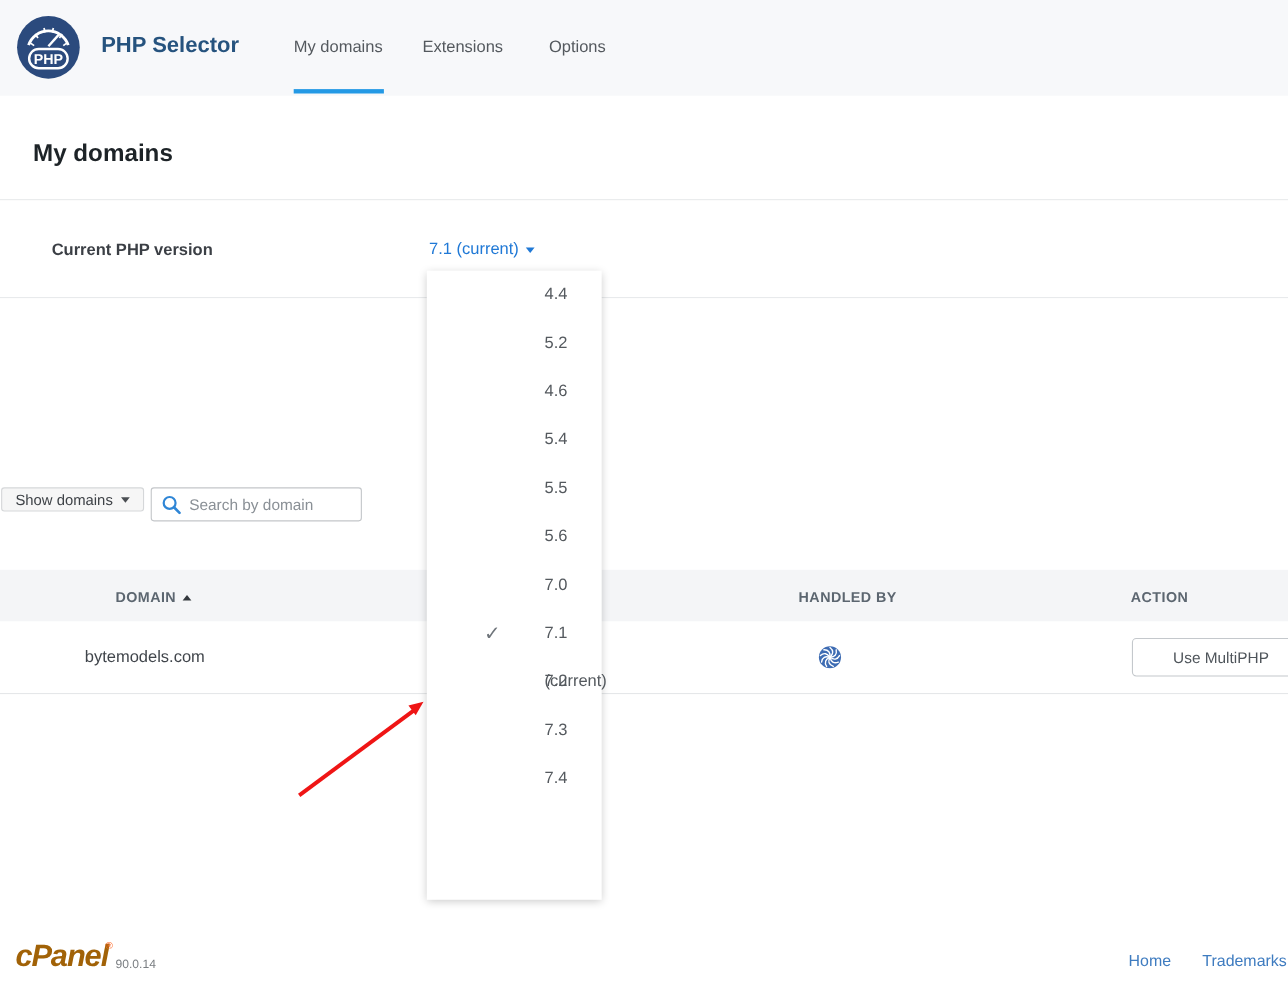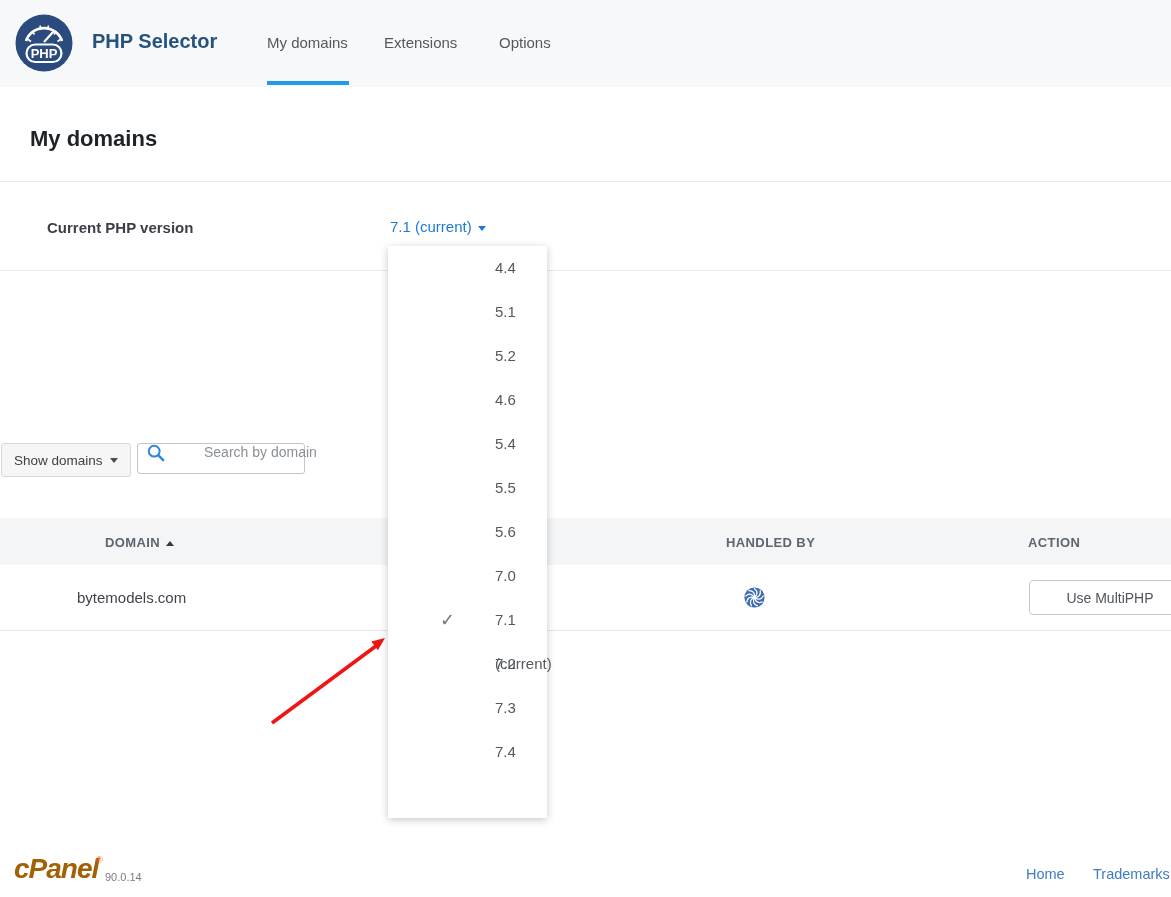--- a/index.html
+++ b/index.html
@@ -27,27 +27,27 @@
   
   .use-band { position:absolute; left:0; top:310px; width:1171px; height:114px; background:#f0f1f2; }
   .use-heading { position:absolute; left:47px; top:344px; font-size:20px; font-weight:700; color:#1d2127; }
   .use-col1-label { position:absolute; left:297px; top:339px; font-size:15px; color:#4f555b; white-space:nowrap; }
   .use-count { position:absolute; left:299px; top:360px; font-size:28px; font-weight:700; color:#f0a231; }
   .info-icon { position:absolute; left:325px; top:360px; width:17px; height:17px; border-radius:50%;
     background:#f0a231; color:#fff; font-size:11px; font-weight:700; text-align:center; line-height:17px; font-style:italic; }
   .use-col2-label { position:absolute; left:555px; top:339px; font-size:15px; color:#4f555b; white-space:nowrap; }
 
   
-  .show-domains-btn { position:absolute; left:1px; top:443px; height:34px; padding:0 12px;
+  .show-domains-btn { position:absolute; left:1px; top:443px; height:22px; padding:0 12px;
     background:#f6f6f6; border:1px solid #d5d7d9; border-radius:3px; font-size:13.5px; color:#3e4247;
     display:flex; align-items:center; cursor:pointer; font-family:"Liberation Sans",sans-serif; }
   .caret-dark { display:inline-block; width:0; height:0; margin-left:7px;
     border-left:4px solid transparent; border-right:4px solid transparent; border-top:5px solid #4a4e52; }
-  .search-box { position:absolute; left:137px; top:443px; width:168px; height:31px;
-    background:#fff; border:1px solid #c3c6c9; border-radius:3px; display:flex; align-items:flex-start;gap:32px; }
+  .search-box { position:absolute; left:137px; top:443px; width:192px; height:31px;
+    background:#fff; border:1px solid #c3c6c9; border-radius:3px; display:flex; align-items:center; }
   .search-box svg { margin-left:9px; flex:0 0 auto; }
   .search-box input { border:0; outline:none; width:140px; margin-left:7px; font-size:14px; color:#3e4247;
     font-family:"Liberation Sans",sans-serif; background:transparent; }
   .search-box input::placeholder { color:#8a9096; opacity:1; }
 
   
   .table-header { position:absolute; left:0; top:518px; width:1171px; height:47px; background:#f4f5f7; }
   .th { position:absolute; top:17px; font-size:13px; font-weight:700; color:#5c6670; letter-spacing:.4px; }
   .th-domain { left:77px;padding-left:28px; } .th-handled { left:726px; } .th-action { left:1028px; }
   .sort-asc { display:inline-block; width:0; height:0; margin-left:6px; margin-bottom:1px;
@@ -147,21 +147,20 @@
     <button class="action-btn">Use MultiPHP</button>
   </div>
 
   <svg class="arrow-svg" viewBox="0 0 140 105">
     <line x1="17" y1="95" x2="121" y2="18" stroke="#ef1515" stroke-width="3.6"></line>
     <polygon points="130,10 122.9,22.2 116.3,13.4" fill="#ef1515"></polygon>
   </svg>
 
   <div class="dropdown">
       <div class="dd-item"><span>4.4</span></div>
-      <div class="dd-item"><span>5.1</span></div>
       <div class="dd-item"><span>5.2</span></div>
       <div class="dd-item"><span>4.6</span></div>
       <div class="dd-item"><span>5.4</span></div>
       <div class="dd-item"><span>5.5</span></div>
       <div class="dd-item"><span>5.6</span></div>
       <div class="dd-item"><span>7.0</span></div>
       <div class="dd-item"><span class="dd-check">✓</span><span>7.1 (current)</span></div>
       <div class="dd-item"><span>7.2</span></div>
       <div class="dd-item"><span>7.3</span></div>
       <div class="dd-item"><span>7.4</span></div>

